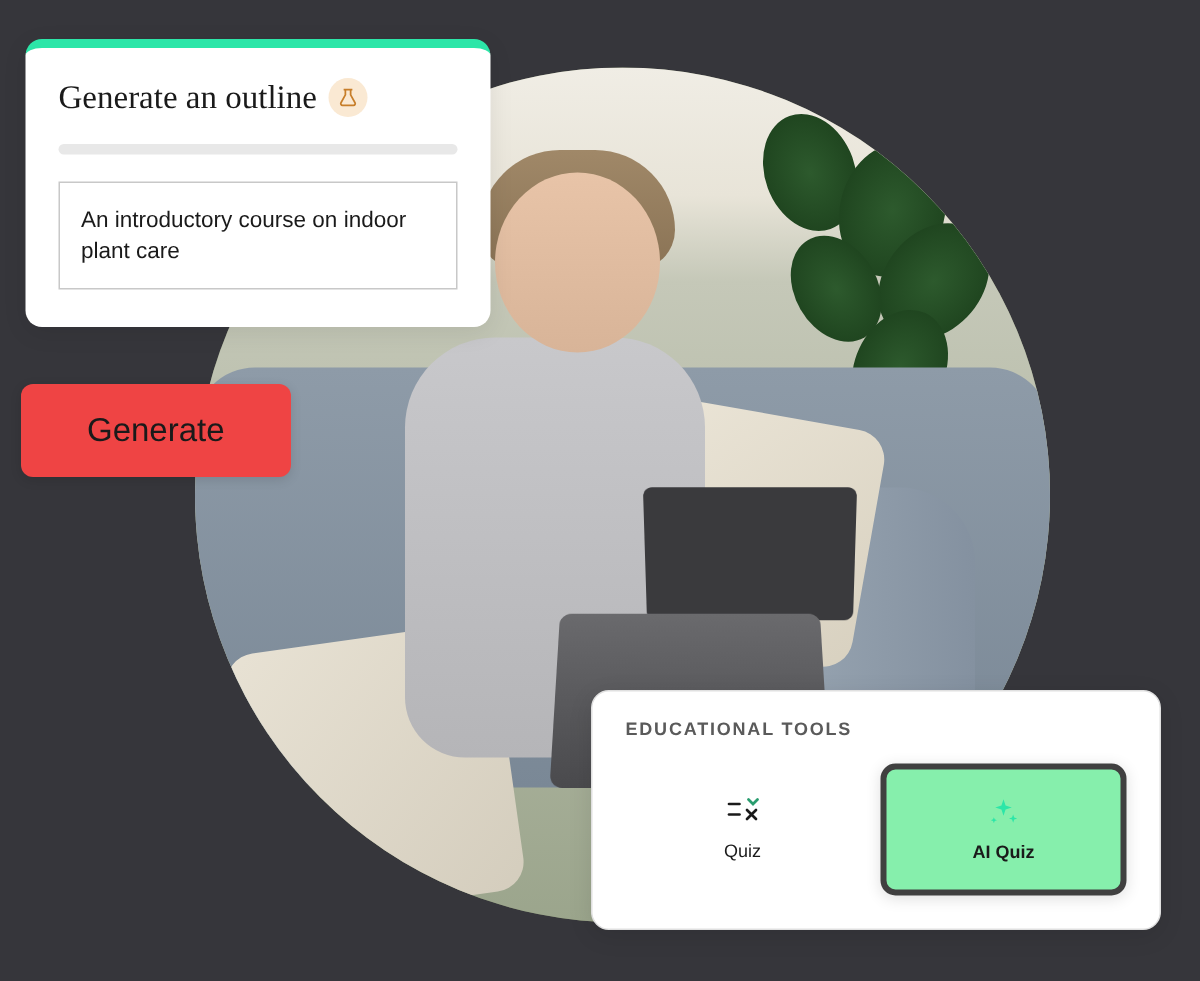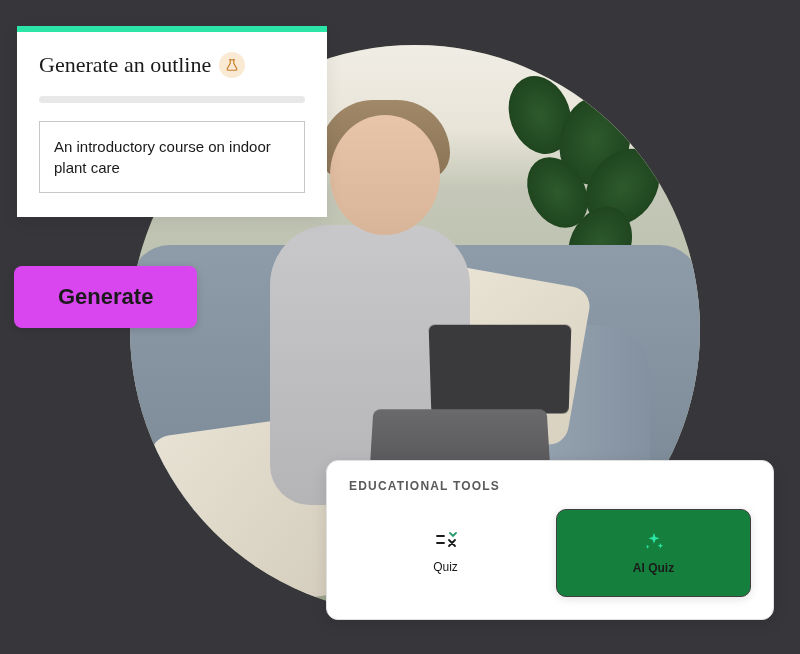--- a/index.html
+++ b/index.html
@@ -127,21 +127,21 @@
       border-radius: 6px;
       transform: perspective(400px) rotateX(-10deg);
     }
 
     .outline-card {
       position: absolute;
       left: 17px;
       top: 26px;
       width: 310px;
       background: #ffffff;
-      border-radius: 0;
+      border-radius: 11px;
       border-top: 6px solid #2ce6a8;
       padding: 20px 22px 20px 22px;
       box-shadow: 0 4px 16px rgba(0,0,0,0.08);
     }
     .outline-title-row {
       display: flex;
       align-items: center;
       gap: 8px;
       margin-bottom: 18px;
     }
@@ -176,37 +176,36 @@
       color: #1a1a1a;
       background: #ffffff;
       font-family: inherit;
       resize: none;
     }
     .generate-button {
       position: absolute;
       left: 14px;
       top: 256px;
       padding: 18px 44px;
-      background: #d946ef;
+      background: #ef4444;
       border: none;
       border-radius: 8px;
       font-size: 22px;
-      font-weight: 700;
+      font-weight: 400;
       color: #1a1a1a;
       cursor: pointer;
       box-shadow: 0 2px 8px rgba(0,0,0,0.12);
       font-family: inherit;
-      margin-top: 10px;
     }
 
     .tools-card {
       position: absolute;
       right: 26px;
       bottom: 34px;
-      width: 448px;
+      width: 380px;
       background: #ffffff;
       border-radius: 12px;
       border: 1px solid #e0e0e0;
       padding: 18px 22px 22px 22px;
       box-shadow: 0 4px 16px rgba(0,0,0,0.1);
     }
     .tools-heading {
       font-size: 12px;
       font-weight: 700;
       letter-spacing: 1.2px;
@@ -225,23 +224,23 @@
       flex-direction: column;
       align-items: center;
       justify-content: center;
       gap: 8px;
       cursor: pointer;
     }
     .tool-card.plain {
       background: #ffffff;
     }
     .tool-card.elevated {
-      background: #15803d;
+      background: #86efac;
       box-shadow: 0 2px 10px rgba(0,0,0,0.12);
-      border: 1px solid #404040;
+      border: 4px solid #404040;
     }
     .tool-label {
       font-size: 12px;
       color: #1a1a1a;
     }
     .tool-label.bold {
       font-weight: 600;
     }
     .quiz-icon svg, .sparkle-icon svg, .beaker-icon svg {
       display: block;

